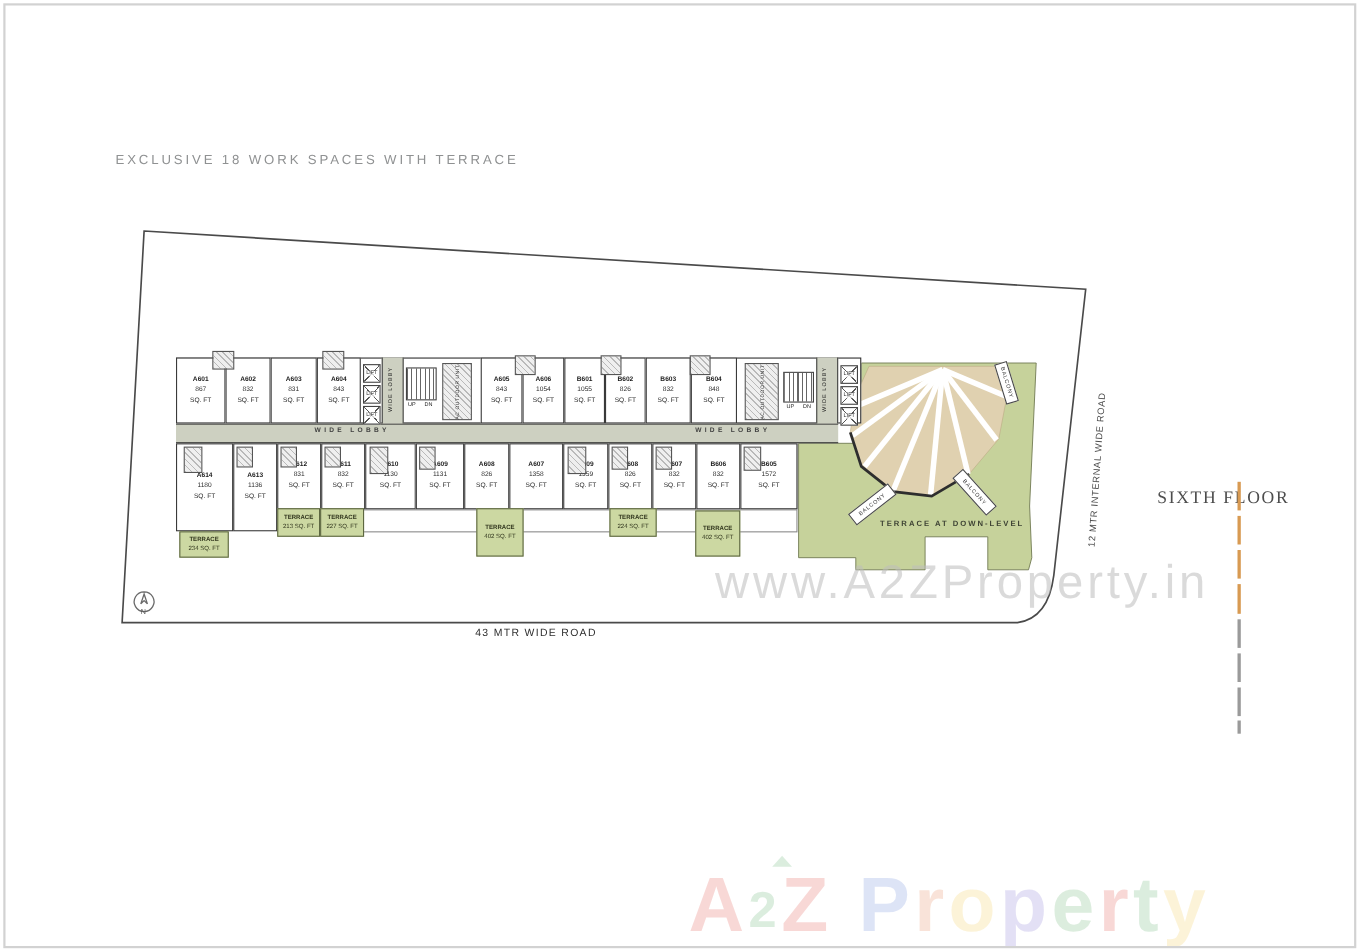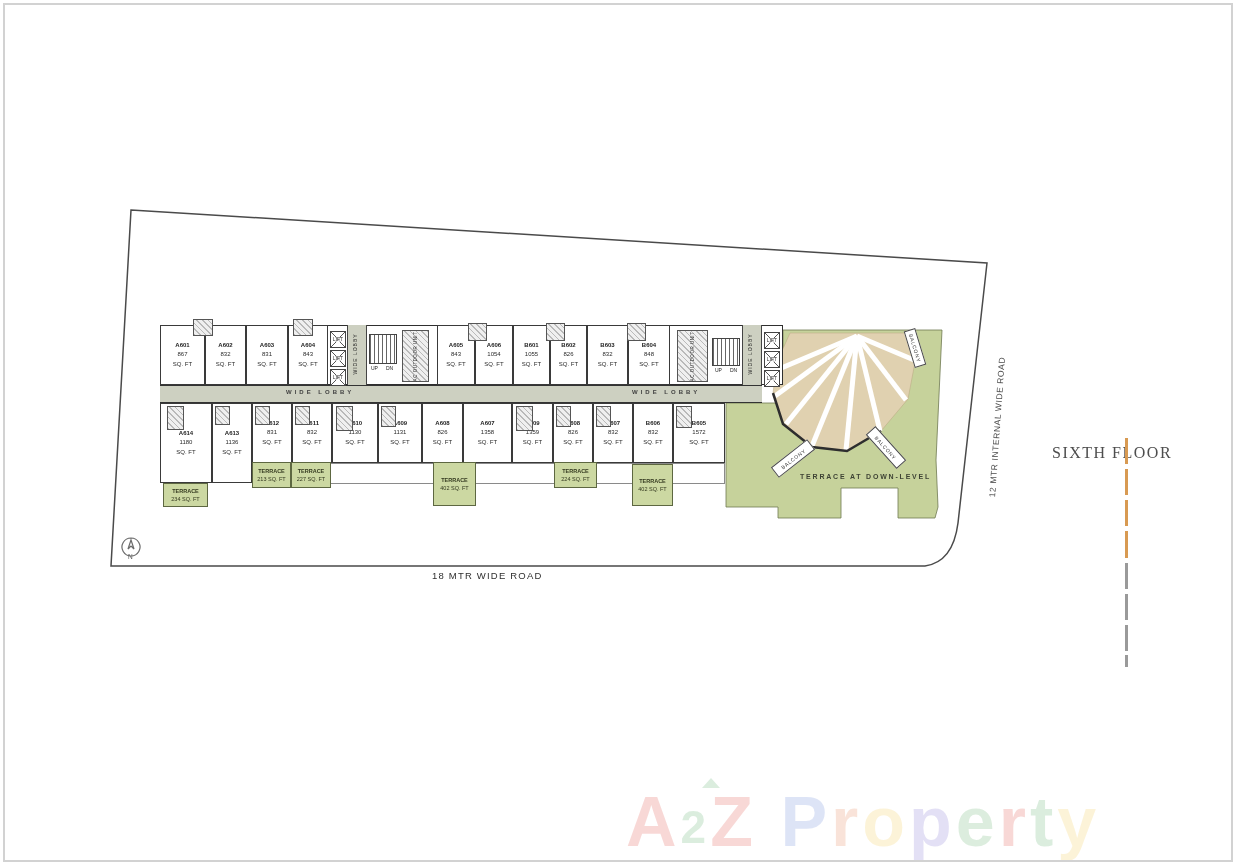--- a/index.html
+++ b/index.html
@@ -47,20 +47,21 @@
   #wm-logo .l2{font-size:46px;position:relative;top:-3px;}
   #wm-logo .house{position:absolute;width:0;height:0;border-left:9px solid transparent;border-right:9px solid transparent;
                   border-bottom:10px solid #3b9e4e;top:-4px;left:76px;}
 </style>
 </head>
 <body>
 
 <div id="canvas">
   <div id="frame"></div>
 
+  <div id="title" class="abs">EXCLUSIVE 18 WORK SPACES WITH TERRACE</div>
 
   <svg id="plansvg" width="1238" height="865">
     <path d="M131,210 L987,263 L958,523 Q953,562 925,566 L111,566 Z" fill="#ffffff" stroke="#4a4a4a" stroke-width="1.5"></path>
     <path d="M726,403 L783,403 L783,330 L942,330 L936,460 L938,507 L935,518 L898,518 L898,488 L841,488 L841,518 L778,518 L778,507 L726,507 Z" fill="#c6d29b" stroke="#6e7850" stroke-width="0.8"></path>
     <path d="M790,333 L905,333 L916,357 L908,399 L881,431 L847,451 L812,447 L783,424 L773,393 L777,362 Z" fill="#e0d1b0" stroke="#b9a781" stroke-width="0.5"></path>
     <g stroke="#ffffff" stroke-width="5">
       <line x1="857" y1="336" x2="779" y2="369"></line>
       <line x1="857" y1="336" x2="775" y2="396"></line>
       <line x1="857" y1="336" x2="786" y2="424"></line>
       <line x1="857" y1="336" x2="812" y2="446"></line>
@@ -334,32 +335,33 @@
       </div>
       <div class="abs balc" style="left: 896px; top: 342px; width: 38px; height: 12px; transform: rotate(73deg);">
         <span>BALCONY</span>
       </div>
     </div>
 
   <div id="terr-down" class="abs" style="left:800px;top:473px;">TERRACE AT DOWN-LEVEL</div>
 
   <div id="compass-n" class="abs" style="left:128px;top:553px;">N</div>
 
-  <div id="road-bottom" class="abs" style="left:432px;top:570px;">18 MTR WIDE ROAD</div>
+  <div id="road-bottom" class="abs" style="left:432px;top:570px;">43 MTR WIDE ROAD</div>
 
   <div id="road-right" class="abs" style="left:922px;top:422px;">12 MTR INTERNAL WIDE ROAD</div>
 
   <div id="floor-label" class="abs" style="left:1018px;top:444px;margin-left:34px;">SIXTH FLOOR</div>
 
   <div id="dashes">
       <div class="abs dash" style="left: 1125px; top: 438px; height: 26px; background: rgb(216, 154, 82);"></div>
       <div class="abs dash" style="left: 1125px; top: 469px; height: 26px; background: rgb(216, 154, 82);"></div>
       <div class="abs dash" style="left: 1125px; top: 500px; height: 26px; background: rgb(216, 154, 82);"></div>
       <div class="abs dash" style="left: 1125px; top: 531px; height: 27px; background: rgb(216, 154, 82);"></div>
       <div class="abs dash" style="left: 1125px; top: 563px; height: 26px; background: rgb(154, 154, 154);"></div>
       <div class="abs dash" style="left: 1125px; top: 594px; height: 26px; background: rgb(154, 154, 154);"></div>
       <div class="abs dash" style="left: 1125px; top: 625px; height: 26px; background: rgb(154, 154, 154);"></div>
       <div class="abs dash" style="left: 1125px; top: 655px; height: 12px; background: rgb(154, 154, 154);"></div>
     </div>
 
+  <div id="wm-url" class="abs" style="left:650px;top:506px;">www.A2ZProperty.in</div>
 
   <div id="wm-logo" class="abs" style="left:626px;top:754px;"><span style="color: rgb(217, 48, 37);">A</span><span class="l2" style="color: rgb(59, 158, 78);">2</span><span style="color: rgb(217, 48, 37);">Z</span><span style="color: rgb(0, 0, 0);">&nbsp;</span><span style="color: rgb(74, 111, 209);">P</span><span style="color: rgb(224, 107, 51);">r</span><span style="color: rgb(239, 191, 47);">o</span><span style="color: rgb(107, 91, 201);">p</span><span style="color: rgb(68, 160, 76);">e</span><span style="color: rgb(217, 48, 37);">r</span><span style="color: rgb(59, 158, 78);">t</span><span style="color: rgb(239, 191, 47);">y</span><span class="house"></span></div>
 </div>
 
 </body></html>

